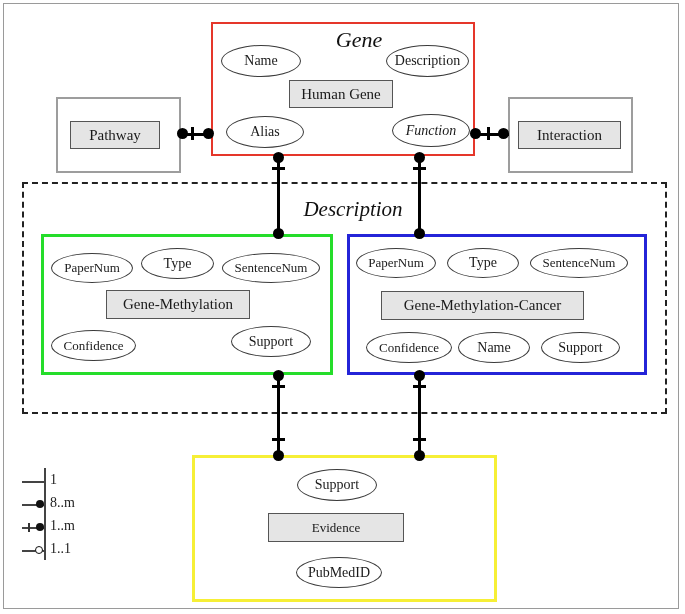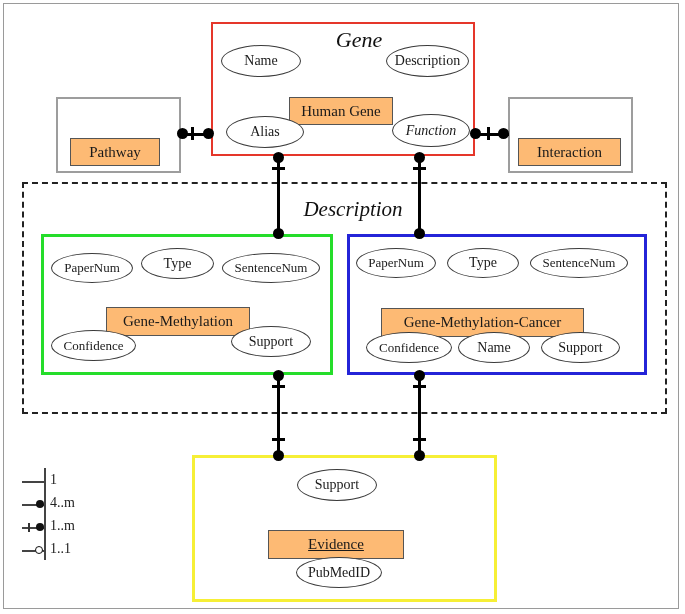--- a/index.html
+++ b/index.html
@@ -34,27 +34,26 @@
     position:absolute;
     font-style:italic;
     font-family:"Liberation Serif", serif;
     color:#111;
     white-space:nowrap;
     text-align:center;
   }
   
   .entity{
     position:absolute;box-sizing:border-box;
-    background:#fdba74;
+    background:#e5e5e5;
     border:1px solid #555;
     color:#1a1a1a;
     display:flex;align-items:center;justify-content:center;
     font-family:"Liberation Serif", serif;
     white-space:nowrap;
-    margin-top:17px;
   }
   
   .attr{
     position:absolute;box-sizing:border-box;
     border:1px solid #3b3b3b;
     border-radius:50%;
     background:#ffffff;
     color:#1a1a1a;
     display:flex;align-items:center;justify-content:center;
     font-family:"Liberation Serif", serif;
@@ -115,21 +114,21 @@
   <div class="attr" style="left:356px;top:248px;width:80px;height:30px;font-size:13px;">PaperNum</div>
   <div class="attr" style="left:447px;top:248px;width:72px;height:30px;font-size:14px;">Type</div>
   <div class="attr" style="left:530px;top:248px;width:98px;height:30px;font-size:13px;">SentenceNum</div>
   <div class="entity" style="left:381px;top:291px;width:203px;height:29px;font-size:15px;">Gene-Methylation-Cancer</div>
   <div class="attr" style="left:366px;top:332px;width:86px;height:31px;font-size:13px;">Confidence</div>
   <div class="attr" style="left:458px;top:332px;width:72px;height:31px;font-size:14px;">Name</div>
   <div class="attr" style="left:541px;top:332px;width:79px;height:31px;font-size:14px;">Support</div>
 
   <div class="group yellow" style="left:192px;top:455px;width:305px;height:147px;"></div>
   <div class="attr" style="left:297px;top:469px;width:80px;height:32px;font-size:14px;">Support</div>
-  <div class="entity" style="left:268px;top:513px;width:136px;height:29px;font-size:15px;text-decoration:underline;">Evidence</div>
+  <div class="entity" style="left:268px;top:513px;width:136px;height:29px;font-size:13px;">Evidence</div>
   <div class="attr" style="left:296px;top:557px;width:86px;height:31px;font-size:14px;">PubMedID</div>
 
   <div class="conn-h" style="left:182px;top:133px;width:30px;"></div>
   <div class="dot" style="left:177px;top:128px;"></div>
   <div class="dot" style="left:203px;top:128px;"></div>
   <div class="tick-v" style="left:191px;top:127px;"></div>
 
   <div class="conn-h" style="left:474px;top:133px;width:35px;"></div>
   <div class="dot" style="left:470px;top:128px;"></div>
   <div class="dot" style="left:498px;top:128px;"></div>
@@ -158,21 +157,21 @@
   <div class="dot" style="left:414px;top:450px;"></div>
 
   <div class="legend" style="left:22px;top:466px;width:110px;height:96px;">
     <div class="legend-rail" style="left:22px;top:2px;height:92px;"></div>
 
     <div class="legend-line" style="left:0px;top:15px;width:22px;"></div>
     <div class="legend-label" style="left:28px;top:6px;font-size:14px;">1</div>
 
     <div class="legend-line" style="left:0px;top:38px;width:22px;"></div>
     <div class="legend-dot" style="left:14px;top:34px;"></div>
-    <div class="legend-label" style="left:28px;top:29px;font-size:14px;">4..m</div>
+    <div class="legend-label" style="left:28px;top:29px;font-size:14px;">8..m</div>
 
     <div class="legend-line" style="left:0px;top:61px;width:22px;"></div>
     <div class="legend-tick" style="left:6px;top:57px;"></div>
     <div class="legend-dot" style="left:14px;top:57px;"></div>
     <div class="legend-label" style="left:28px;top:52px;font-size:14px;text-align:right;">1..m</div>
 
     <div class="legend-line" style="left:0px;top:84px;width:22px;"></div>
     <div class="legend-odot" style="left:13px;top:80px;"></div>
     <div class="legend-label" style="left:28px;top:75px;font-size:14px;">1..1</div>
   </div>

